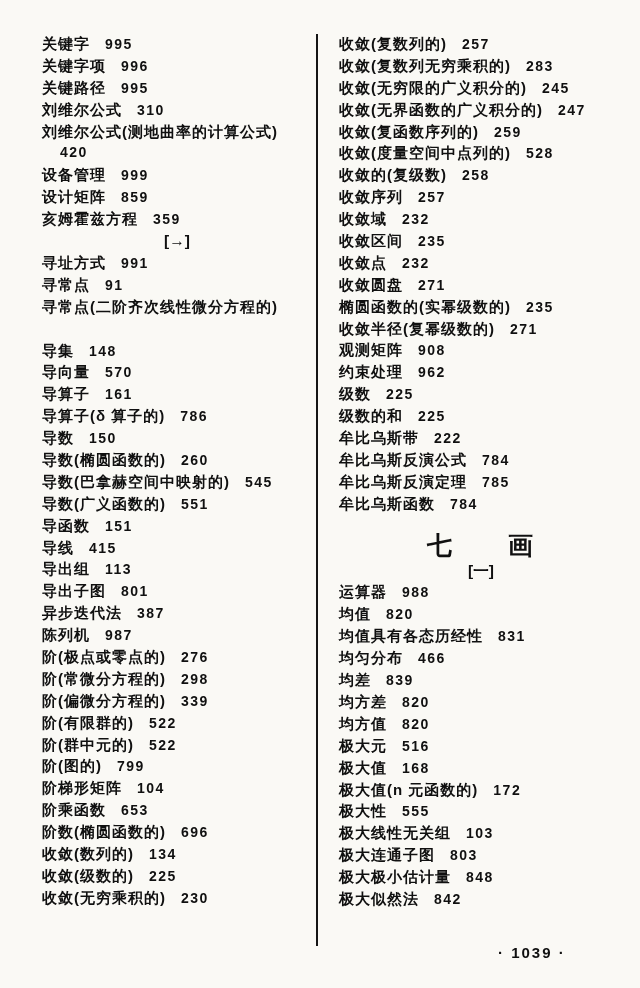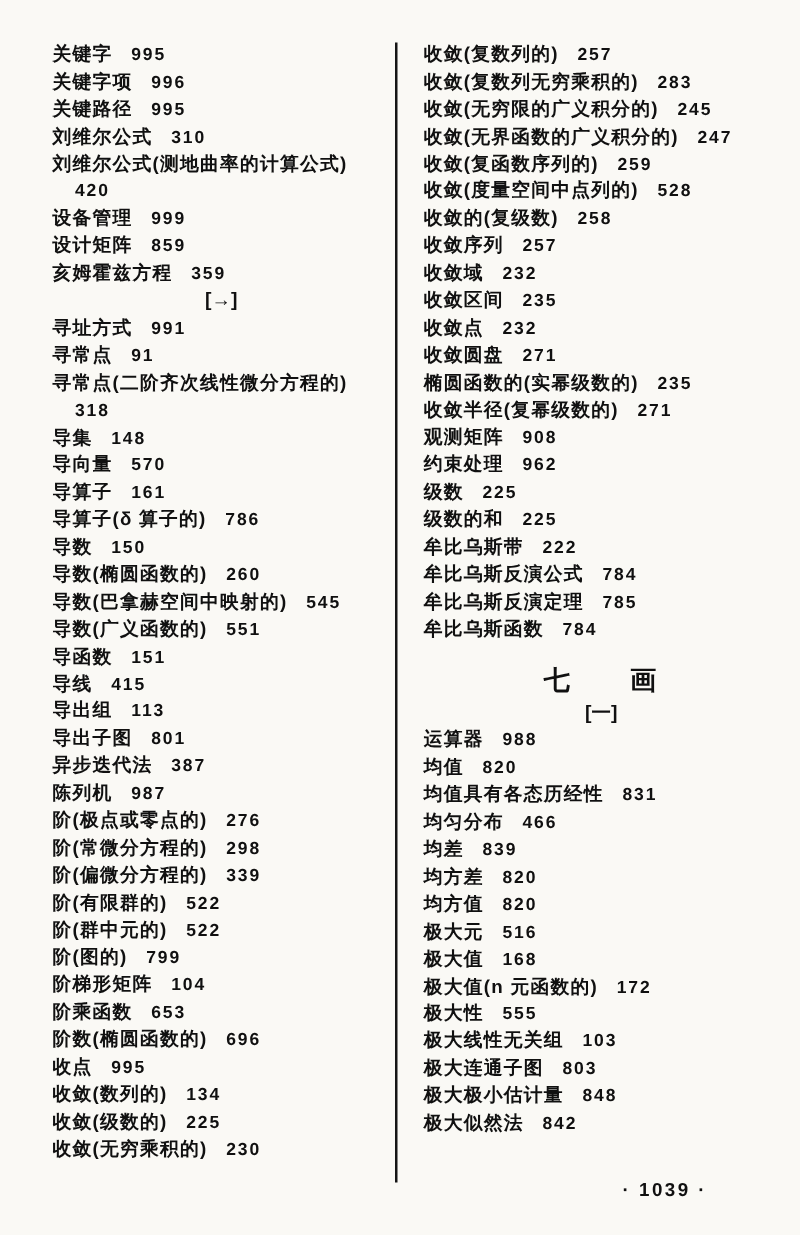--- a/index.html
+++ b/index.html
@@ -26,21 +26,21 @@
   .row .pg{
     margin-left:15px;font-size:14px;letter-spacing:1.5px;
     font-family:"Liberation Sans","DejaVu Sans",sans-serif;
   }
   .wrap2{height:43.8px;}
   .wrap2 .line1,.wrap2 .line2{height:21.9px;line-height:21.9px;}
   .wrap2 .line2{padding-left:18px;font-size:14px;letter-spacing:1.5px;}
   .bracket-header{text-align:center;font-size:15.5px;letter-spacing:0;}
   .section-header{
     height:32px;line-height:34px;margin-top:13px;
-    text-align:center;font-size:21px;letter-spacing:2px;
+    text-align:center;font-size:25px;letter-spacing:2px;
   }
   .footer-pagenum{
     position:absolute;left:498px;top:944px;
     font-size:15px;letter-spacing:2px;
   }
 </style>
 </head>
 <body>
 
 <div class="page">
@@ -56,21 +56,20 @@
         <div class="line2">420</div>
       </div>
       <div class="row entry"><span class="term">设备管理</span><span class="pg">999</span></div>
       <div class="row entry"><span class="term">设计矩阵</span><span class="pg">859</span></div>
       <div class="row entry"><span class="term">亥姆霍兹方程</span><span class="pg">359</span></div>
       <div class="row bracket-header">[→]</div>
       <div class="row entry"><span class="term">寻址方式</span><span class="pg">991</span></div>
       <div class="row entry"><span class="term">寻常点</span><span class="pg">91</span></div>
       <div class="row entry wrap2">
         <div class="line1 term">寻常点(二阶齐次线性微分方程的)</div>
-        <div class="line2">318</div>
       </div>
       <div class="row entry"><span class="term">导集</span><span class="pg">148</span></div>
       <div class="row entry"><span class="term">导向量</span><span class="pg">570</span></div>
       <div class="row entry"><span class="term">导算子</span><span class="pg">161</span></div>
       <div class="row entry"><span class="term">导算子(δ 算子的)</span><span class="pg">786</span></div>
       <div class="row entry"><span class="term">导数</span><span class="pg">150</span></div>
       <div class="row entry"><span class="term">导数(椭圆函数的)</span><span class="pg">260</span></div>
       <div class="row entry"><span class="term">导数(巴拿赫空间中映射的)</span><span class="pg">545</span></div>
       <div class="row entry"><span class="term">导数(广义函数的)</span><span class="pg">551</span></div>
       <div class="row entry"><span class="term">导函数</span><span class="pg">151</span></div>
@@ -81,21 +80,20 @@
       <div class="row entry"><span class="term">陈列机</span><span class="pg">987</span></div>
       <div class="row entry"><span class="term">阶(极点或零点的)</span><span class="pg">276</span></div>
       <div class="row entry"><span class="term">阶(常微分方程的)</span><span class="pg">298</span></div>
       <div class="row entry"><span class="term">阶(偏微分方程的)</span><span class="pg">339</span></div>
       <div class="row entry"><span class="term">阶(有限群的)</span><span class="pg">522</span></div>
       <div class="row entry"><span class="term">阶(群中元的)</span><span class="pg">522</span></div>
       <div class="row entry"><span class="term">阶(图的)</span><span class="pg">799</span></div>
       <div class="row entry"><span class="term">阶梯形矩阵</span><span class="pg">104</span></div>
       <div class="row entry"><span class="term">阶乘函数</span><span class="pg">653</span></div>
       <div class="row entry"><span class="term">阶数(椭圆函数的)</span><span class="pg">696</span></div>
-      <div class="row entry"><span class="term">收点</span><span class="pg">995</span></div>
       <div class="row entry"><span class="term">收敛(数列的)</span><span class="pg">134</span></div>
       <div class="row entry"><span class="term">收敛(级数的)</span><span class="pg">225</span></div>
       <div class="row entry"><span class="term">收敛(无穷乘积的)</span><span class="pg">230</span></div>
     </div>
 
   <div class="col col-right">
       <div class="row entry"><span class="term">收敛(复数列的)</span><span class="pg">257</span></div>
       <div class="row entry"><span class="term">收敛(复数列无穷乘积的)</span><span class="pg">283</span></div>
       <div class="row entry"><span class="term">收敛(无穷限的广义积分的)</span><span class="pg">245</span></div>
       <div class="row entry"><span class="term">收敛(无界函数的广义积分的)</span><span class="pg">247</span></div>

